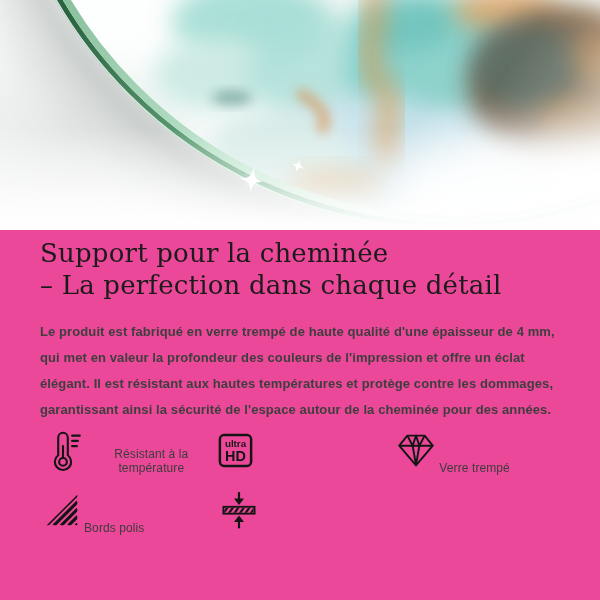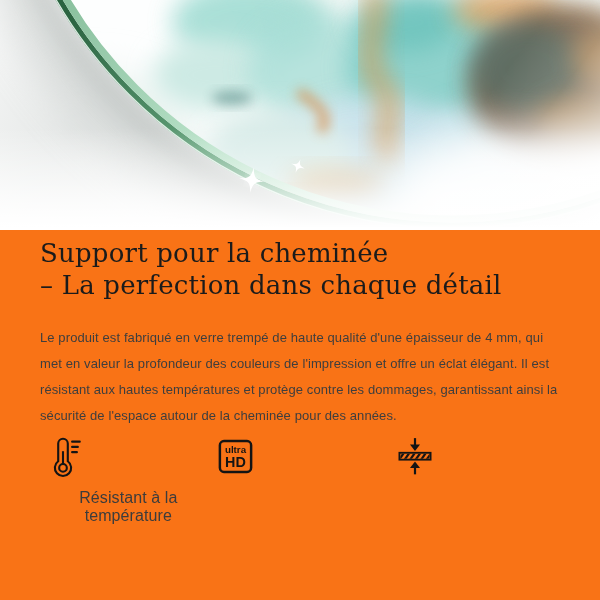--- a/index.html
+++ b/index.html
@@ -1,28 +1,28 @@
 <!DOCTYPE html>
 <html><head>
 <meta charset="utf-8">
 <style>
   html,body{margin:0;padding:0;background:#ffffff;}
-  .page{position:relative;width:600px;height:600px;overflow:hidden;background:#f97316;
+  .page{position:relative;width:600px;height:600px;overflow:hidden;background:#ec4899;
         font-family:"Liberation Sans", sans-serif;}
   .hero{width:600px;height:230px;display:block;}
   .content{padding:0 30px 0 40px;}
   .title{font-family:"DejaVu Serif","Liberation Serif",serif;font-weight:400;
          font-size:26px;line-height:32px;color:#1b1b1b;margin:7px 0 0;
          white-space:pre-line;letter-spacing:0.2px;}
-  .desc{margin:24px 0 0;font-size:13px;line-height:26px;color:#3e3e3e;
-        max-width:528px;letter-spacing:0.1px;}
+  .desc{margin:18px 0 0;font-size:13px;line-height:26px;color:#3e3e3e;
+        max-width:528px;letter-spacing:0.1px;font-weight:bold;}
   .features{display:grid;grid-template-columns:repeat(3,1fr);row-gap:10px;margin-top:2px;}
-  .feature{display:flex;flex-direction:column;align-items:flex-start;}
+  .feature{display:flex;flex-direction:row;align-items:flex-end;}
   .ficon{height:50px;display:flex;align-items:center;justify-content:center;}
-  .flabel{margin-top:8px;font-size:16px;color:#3c3c3c;text-align:center;letter-spacing:0.1px;}
+  .flabel{margin-top:8px;font-size:12px;color:#3c3c3c;text-align:center;letter-spacing:0.1px;}
   .ficon svg{display:block;}
 </style>
 </head>
 <body>
 
 <div class="page">
 
   <svg class="hero" viewBox="0 0 600 230" width="600" height="230" role="img">
     <defs>
       <clipPath id="discClip">
@@ -141,21 +141,51 @@
         <div class="ficon">
           <svg width="37" height="37" viewBox="0 0 36 36">
             <rect x="2.8" y="3" width="30.4" height="30" rx="4" fill="none" stroke="#141414" stroke-width="2.4"></rect>
             <text x="18" y="15" text-anchor="middle" font-family="Liberation Sans, sans-serif" font-size="9.5" font-weight="600" fill="#141414">ultra</text>
             <text x="18" y="28.5" text-anchor="middle" font-family="Liberation Sans, sans-serif" font-size="14" font-weight="700" fill="#141414">HD</text>
           </svg>
         </div>
       </div>
 
 
-
+      <div class="feature">
+        <div class="ficon">
+          <svg width="46" height="46" viewBox="0 0 48 48" fill="none" stroke="#141414" stroke-width="2" stroke-linejoin="round">
+            <path d="M15 9 H33 L41.5 19.5 L24 40 L6.5 19.5 Z"></path>
+            <path d="M6.5 19.5 H41.5"></path>
+            <path d="M15 9 L20.5 19.5 L24 9 L27.5 19.5 L33 9"></path>
+            <path d="M20.5 19.5 L24 40 L27.5 19.5"></path>
+          </svg>
+        </div>
+        <div class="flabel">Verre trempé</div>
+      </div>
+
+      <div class="feature">
+        <div class="ficon">
+          <svg width="44" height="44" viewBox="0 0 48 48">
+            <defs>
+                <clipPath id="triClip">
+                  <polygon points="7,41 41,41 41,7"></polygon>
+                </clipPath>
+              </defs>
+            <g clip-path="url(#triClip)" stroke="#141414" stroke-width="3.4">
+              <line x1="7" y1="41" x2="41" y2="7"></line>
+              <line x1="15" y1="41" x2="41" y2="15"></line>
+              <line x1="23" y1="41" x2="41" y2="23"></line>
+              <line x1="31" y1="41" x2="41" y2="31"></line>
+              <line x1="39" y1="41" x2="41" y2="39"></line>
+            </g>
+          </svg>
+        </div>
+        <div class="flabel">Bords polis</div>
+      </div>
 
       <div class="feature">
         <div class="ficon">
           <svg width="44" height="44" viewBox="0 0 48 48">
             <defs>
                 <clipPath id="barClip">
                   <rect x="8" y="21.5" width="32" height="5.5"></rect>
                 </clipPath>
               </defs>
             <rect x="7" y="20.5" width="34" height="7.5" fill="none" stroke="#141414" stroke-width="2"></rect>

